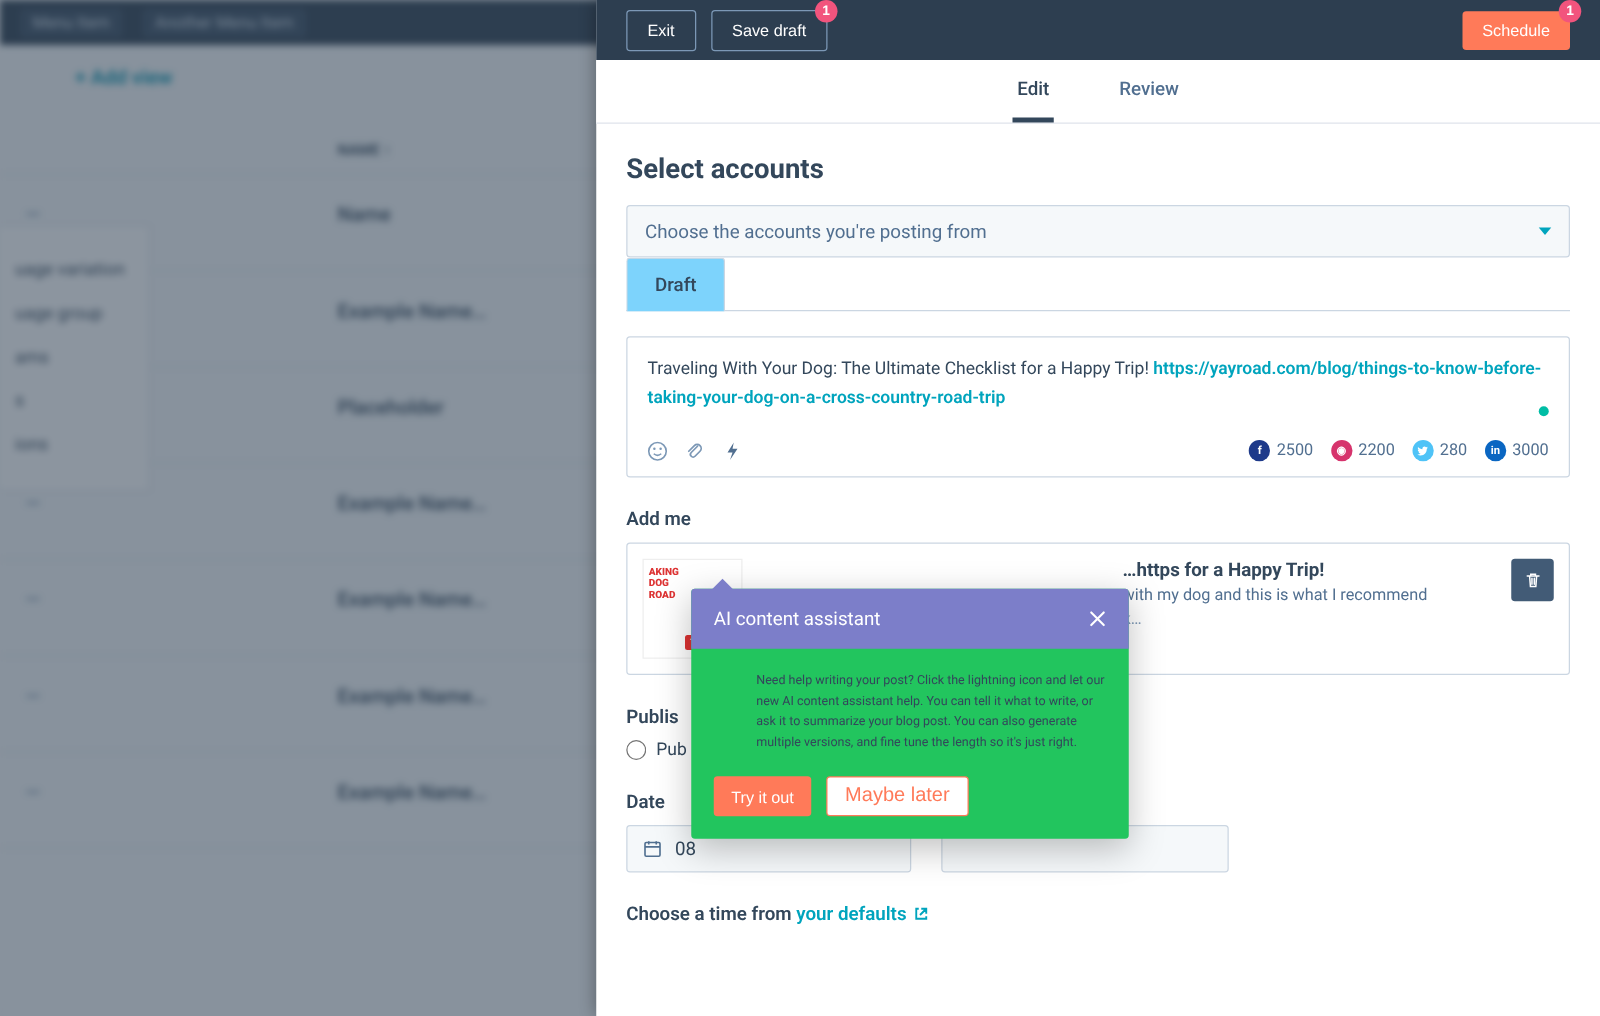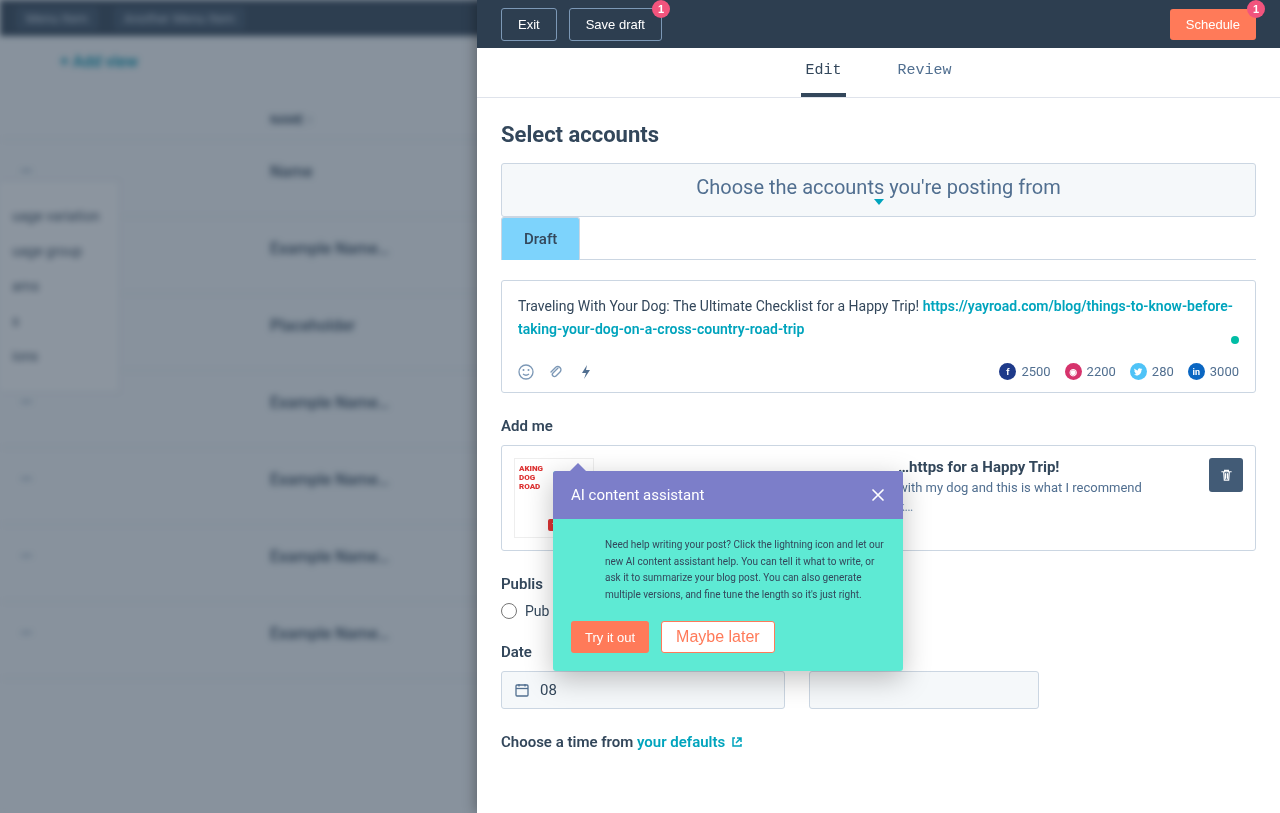--- a/index.html
+++ b/index.html
@@ -152,21 +152,20 @@
       justify-content: center;
       font-weight: 600;
     }
 
     .panel-tabs {
       display: flex;
       justify-content: center;
       gap: 48px;
       border-bottom: 1px solid #dfe3eb;
       background: #fff;
-      font-family: Liberation Mono, monospace;
     }
     .panel-tab {
       padding: 14px 4px;
       font-size: 15px;
       color: #516f90;
       cursor: pointer;
       border-bottom: 4px solid transparent;
       font-weight: 500;
     }
     .panel-tab.active {
@@ -189,28 +188,27 @@
       font-weight: 700;
       color: #33475b;
       margin-bottom: 16px;
     }
 
     .dropdown {
       width: 100%;
       border: 1px solid #cbd6e2;
       border-radius: 3px;
       padding: 11px 14px;
-      font-size: 20px;
+      font-size: 15px;
       color: #516f90;
       display: flex;
       justify-content: space-between;
       align-items: center;
       cursor: pointer;
       background: #f5f8fa;
-      flex-direction: column;
     }
     .caret-down {
       width: 0; height: 0;
       border-left: 5px solid transparent;
       border-right: 5px solid transparent;
       border-top: 6px solid #00a4bd;
     }
 
     .post-tabs {
       display: flex;
@@ -332,33 +330,33 @@
     .radio-row input[type=radio] { width: 16px; height: 16px; }
 
     .date-input {
       border: 1px solid #cbd6e2;
       border-radius: 3px;
       padding: 9px 12px;
       font-size: 15px;
       display: flex;
       align-items: center;
       gap: 10px;
-      width: 284px;
+      width: 228px;
       background: #f5f8fa;
     }
 
     .inline-link { color: #00a4bd; font-weight: 600; text-decoration: none; }
 
     
     .popover {
       position: absolute;
       left: 553px;
       top: 471px;
       width: 350px;
-      background: #5eead4;
+      background: #22c55e;
       border-radius: 3px;
       box-shadow: 0 8px 28px rgba(0,0,0,0.25);
       z-index: 20;
     }
     .popover::before {
       content: "";
       position: absolute;
       top: -8px;
       left: 16px;
       width: 0; height: 0;

